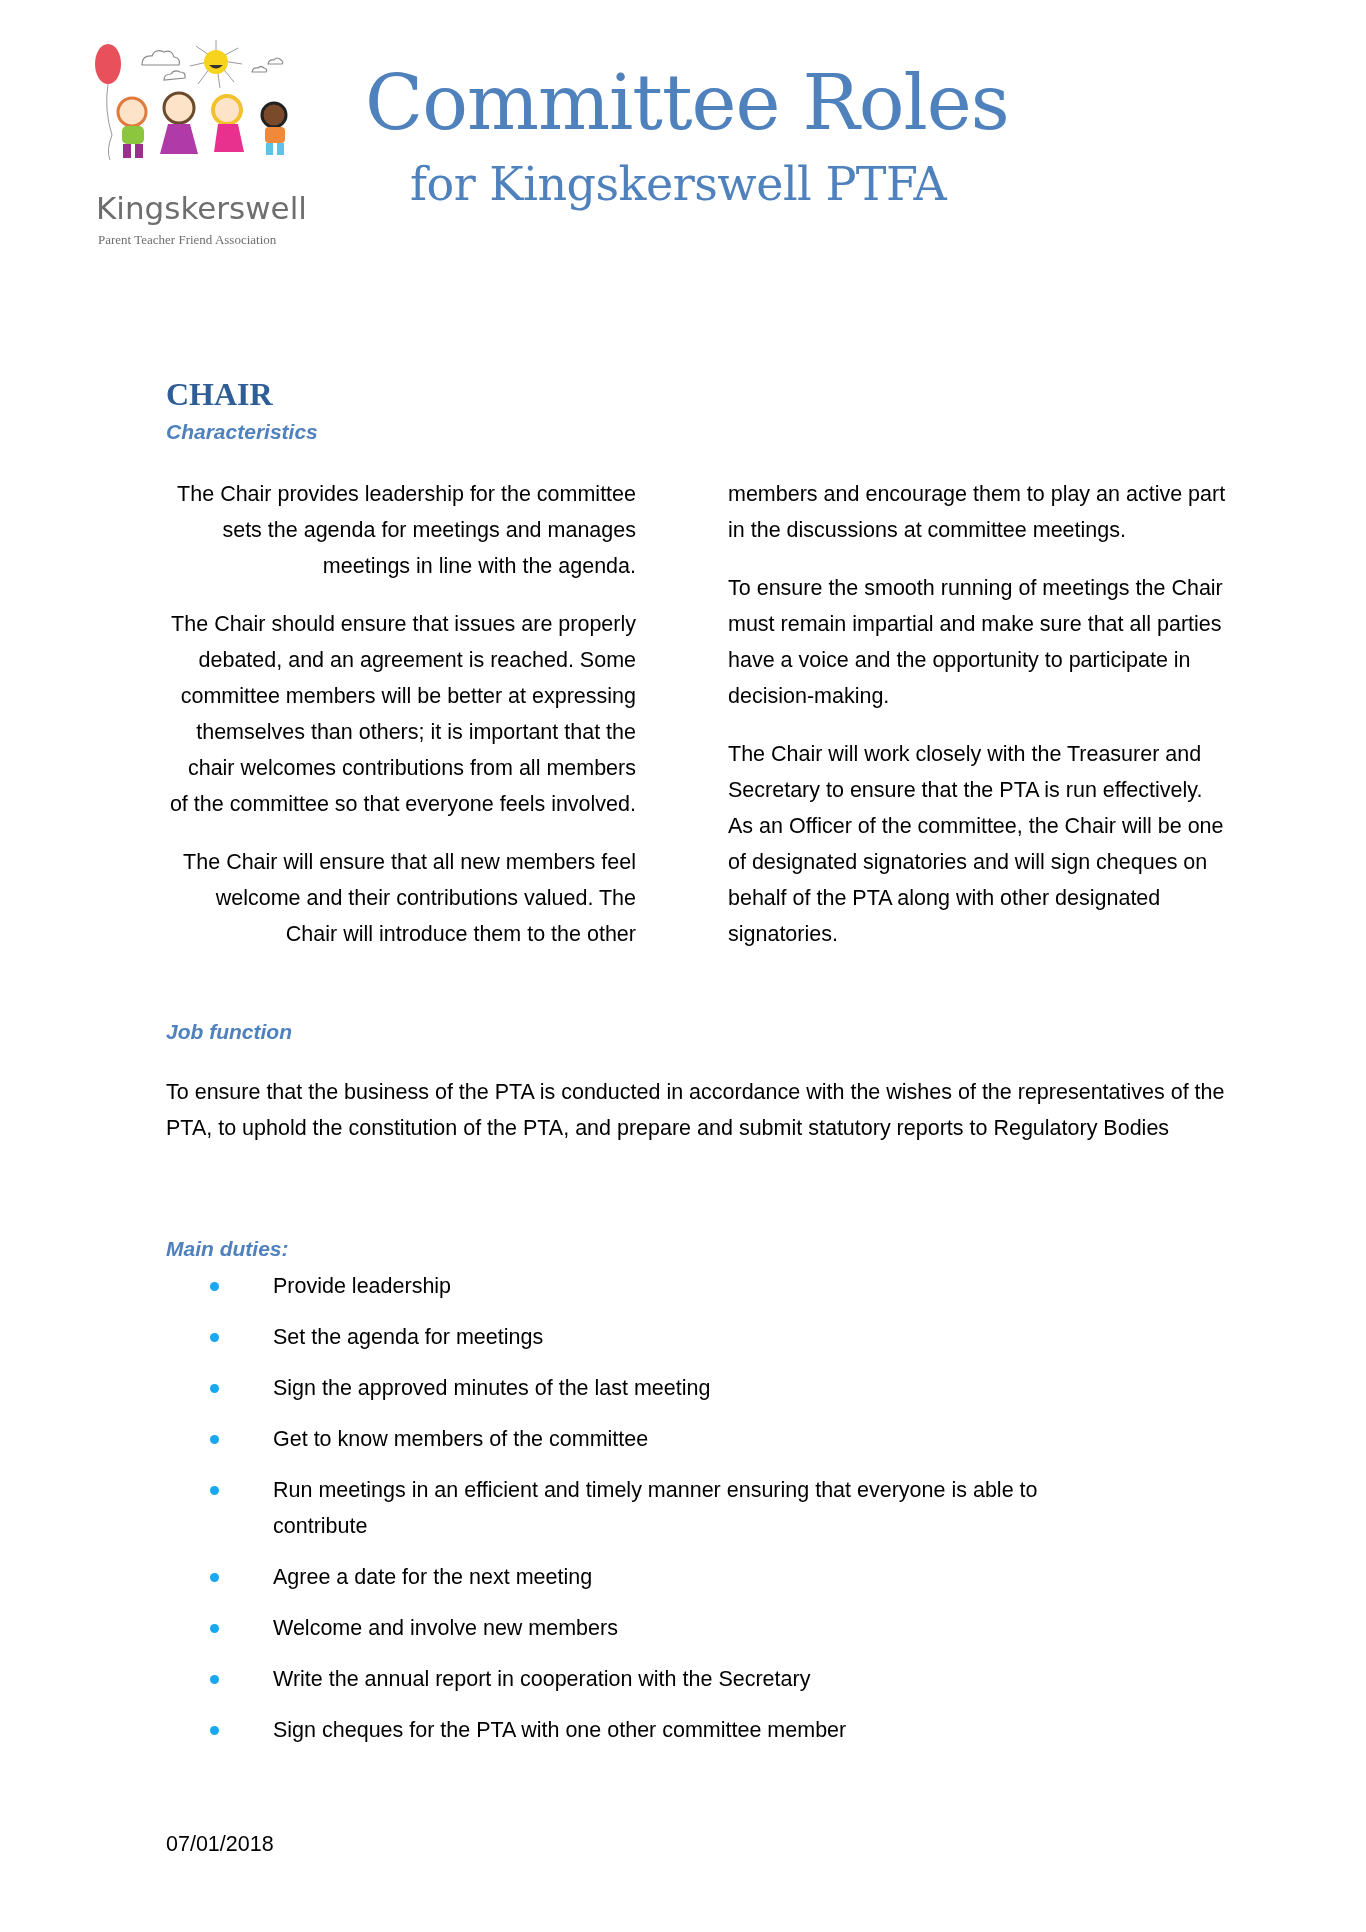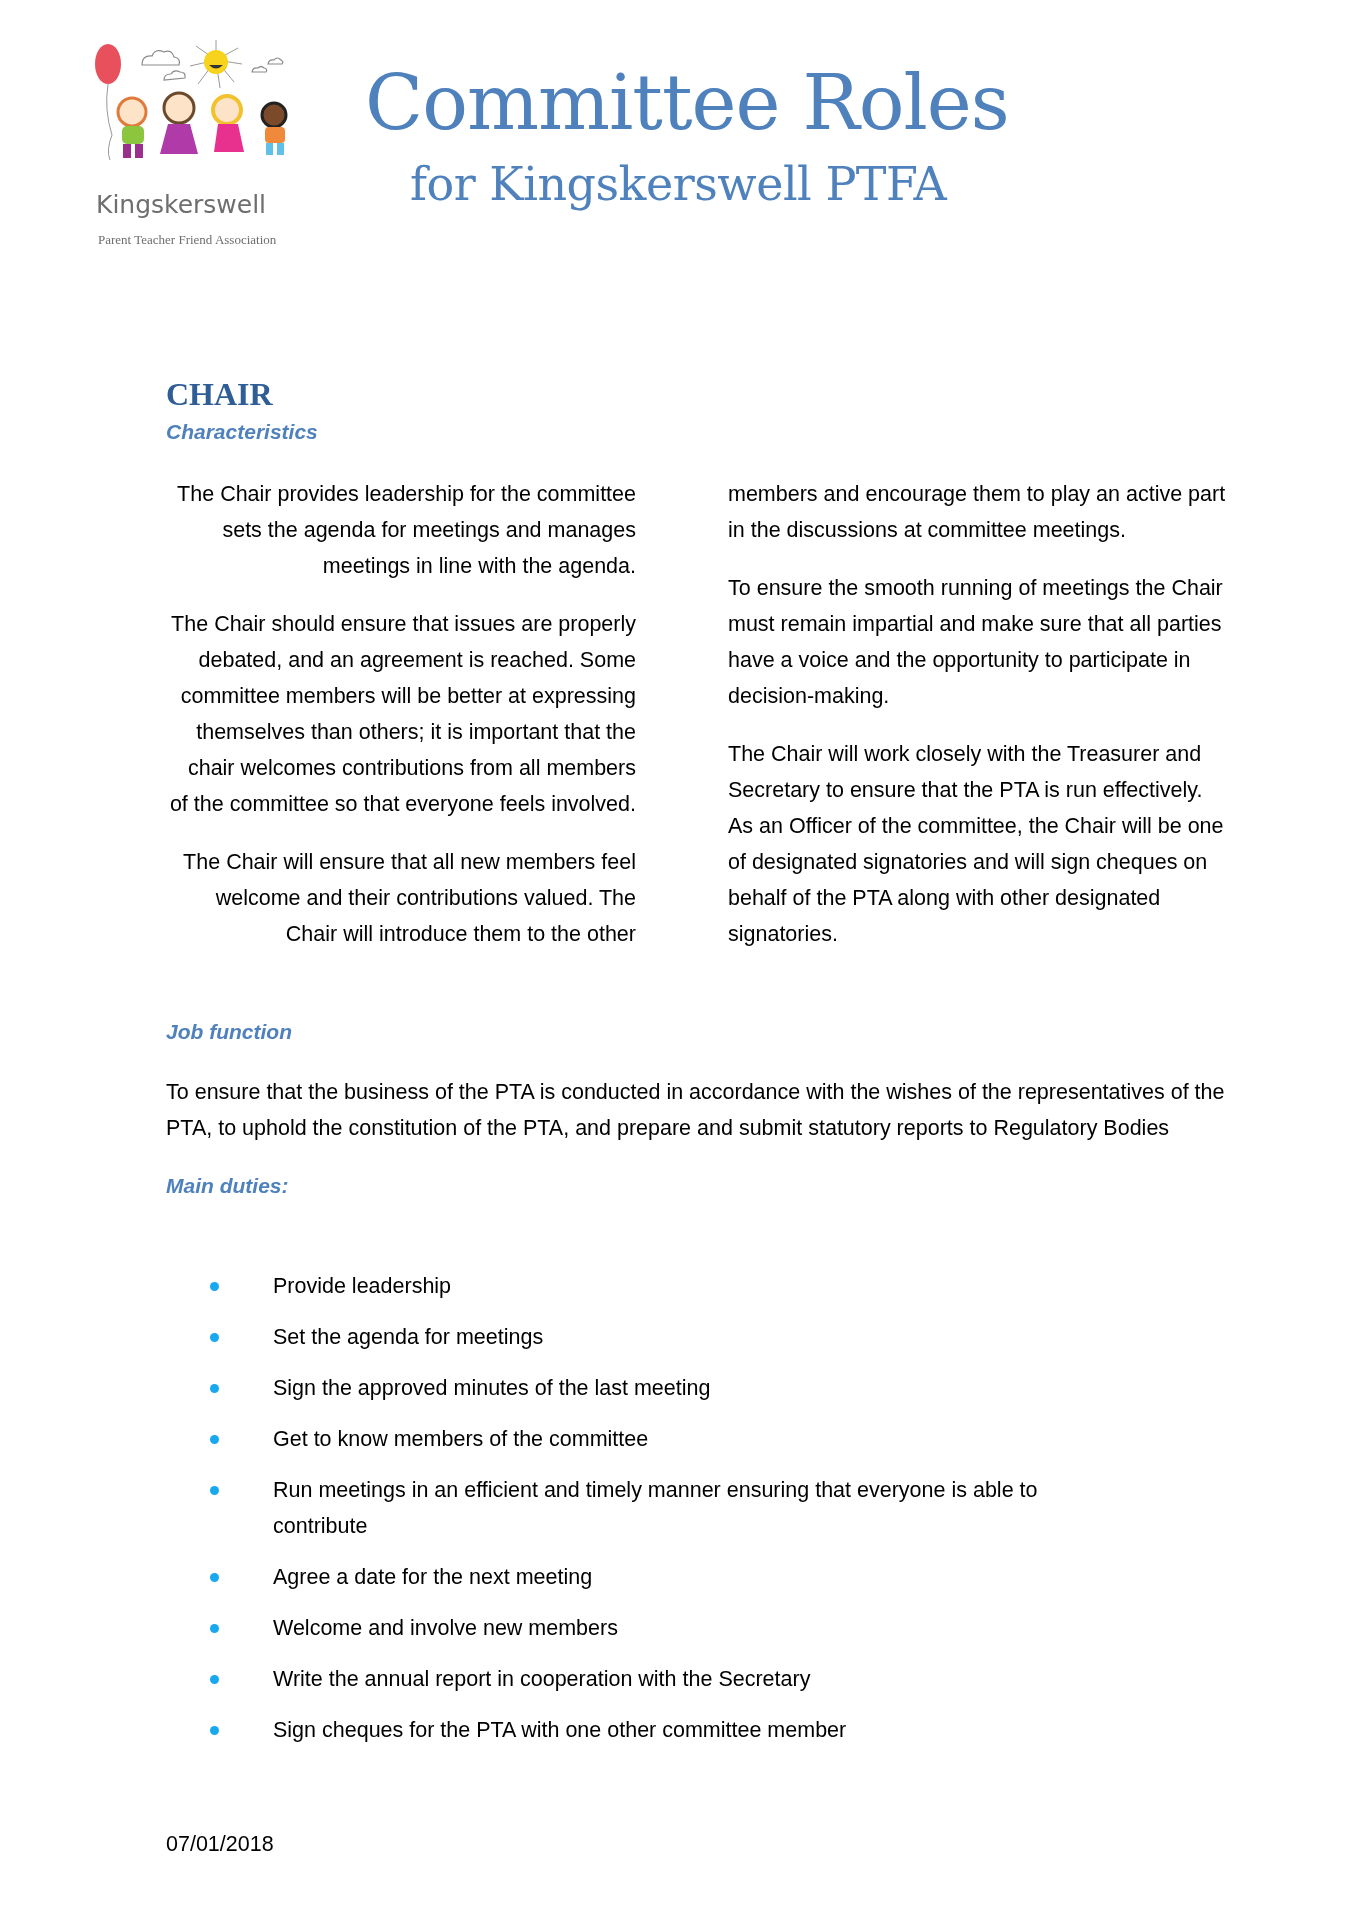--- a/index.html
+++ b/index.html
@@ -1,20 +1,20 @@
 <!DOCTYPE html>
 <html><head>
 <meta charset="utf-8">
 <style>
   html, body { margin: 0; padding: 0; background: #ffffff; }
   body { width: 1366px; height: 1932px; position: relative; overflow: hidden;
          font-family: "Liberation Sans", sans-serif; color: #000; }
   .logo { position: absolute; left: 92px; top: 40px; width: 240px; height: 215px; }
   .logo-name { position: absolute; left: 4px; top: 150px; font-family: "DejaVu Sans", sans-serif;
-               font-size: 25px; color: #6e6e6e; letter-spacing: 0px; white-space: nowrap; }
+               font-size: 31px; color: #6e6e6e; letter-spacing: 0px; white-space: nowrap; }
   .logo-tag { position: absolute; left: 6px; top: 192px; font-family: Liberation Serif, serif;
               font-size: 13px; color: #6e6e6e; white-space: nowrap; }
   .title { position: absolute; left: 365px; top: 58px; font-family: "DejaVu Serif", serif;
            font-weight: normal; font-size: 76px; color: #4f81bd; white-space: nowrap; letter-spacing: -1px; }
   .subtitle { position: absolute; left: 410px; top: 157px; font-family: "DejaVu Serif", serif;
               font-size: 46px; color: #4f81bd; white-space: nowrap; letter-spacing: -0.5px; }
   .h-chair { position: absolute; left: 166px; top: 376px; font-family: "Liberation Serif", serif;
              font-weight: bold; font-size: 32px; color: #2f5d95; }
   .subhead { position: absolute; left: 166px; font-family: "Liberation Sans", sans-serif;
              font-weight: bold; font-style: italic; font-size: 21px; color: #4f81bd; }
@@ -90,21 +90,21 @@
 </div>
 <div class="col col-right">
   <p>members and encourage them to play an active part in the discussions at committee meetings.</p>
   <p>To ensure the smooth running of meetings the Chair must remain impartial and make sure that all parties have a voice and the opportunity to participate in decision-making.</p>
   <p>The Chair will work closely with the Treasurer and Secretary to ensure that the PTA is run effectively. As an Officer of the committee, the Chair will be one of designated signatories and will sign cheques on behalf of the PTA along with other designated signatories.</p>
 </div>
 
 <div class="subhead" style="top:1020px;">Job function</div>
 <p class="wide">To ensure that the business of the PTA is conducted in accordance with the wishes of the representatives of the PTA, to uphold the constitution of the PTA, and prepare and submit statutory reports to Regulatory Bodies</p>
 
-<div class="subhead" style="top:1174px;">Main duties:</div>
+<div class="subhead" style="top:1237px;">Main duties:</div>
 <ul class="duties">
   <li><span class="bullet"></span><span>Provide leadership</span></li>
   <li><span class="bullet"></span><span>Set the agenda for meetings</span></li>
   <li><span class="bullet"></span><span>Sign the approved minutes of the last meeting</span></li>
   <li><span class="bullet"></span><span>Get to know members of the committee</span></li>
   <li style="padding-right:60px;"><span class="bullet"></span><span>Run meetings in an efficient and timely manner ensuring that everyone is able to contribute</span></li>
   <li><span class="bullet"></span><span>Agree a date for the next meeting</span></li>
   <li><span class="bullet"></span><span>Welcome and involve new members</span></li>
   <li><span class="bullet"></span><span>Write the annual report in cooperation with the Secretary</span></li>
   <li><span class="bullet"></span><span>Sign cheques for the PTA with one other committee member</span></li>

